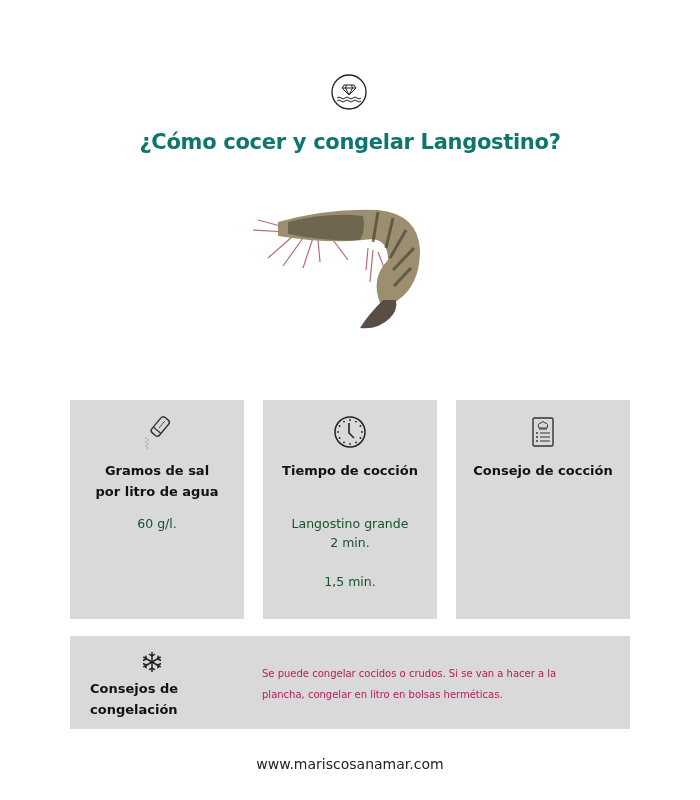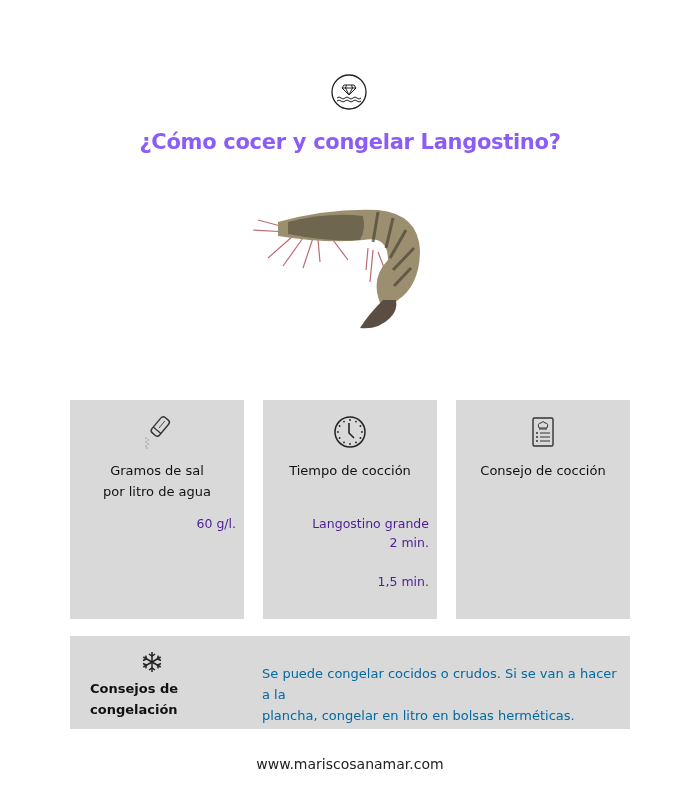--- a/index.html
+++ b/index.html
@@ -3,37 +3,37 @@
 <meta charset="utf-8">
 <style>
   html, body { margin:0; padding:0; }
   body {
     width:700px; height:800px; background:#ffffff; position:relative; overflow:hidden;
     font-family:"DejaVu Sans", sans-serif; color:#1a1a1a;
   }
   .logo { position:absolute; left:331px; top:74px; width:36px; height:36px; }
   .title {
     position:absolute; left:0; top:130px; width:700px; text-align:center;
-    font-size:21px; font-weight:bold; letter-spacing:-0.3px; color:#8b5cf6;
+    font-size:21px; font-weight:bold; letter-spacing:-0.3px; color:#0f766e;
   }
   .shrimp { position:absolute; left:248px; top:200px; width:180px; height:132px; }
   .card {
     position:absolute; top:400px; height:219px; width:174px; background:#d9d9d9;
     text-align:center; box-sizing:border-box;
   }
   .card .icon { position:absolute; left:0; right:0; top:14px; height:36px; display:flex; justify-content:center; }
-  .card .head { position:absolute; left:0; right:0; top:60px; font-size:13px; font-weight:normal; line-height:21px; color:#111; }
-  .card .body { position:absolute; left:8px; right:8px; font-size:12.5px; line-height:19px; color:#4c1d95;text-align:right; }
+  .card .head { position:absolute; left:0; right:0; top:60px; font-size:13px; font-weight:bold; line-height:21px; color:#111; }
+  .card .body { position:absolute; left:8px; right:8px; font-size:12.5px; line-height:19px; color:#14532d; }
   #c1 { left:70px; } #c2 { left:263px; } #c3 { left:456px; }
   .wide {
     position:absolute; left:70px; top:636px; width:560px; height:93px; background:#d9d9d9;
   }
   .wide .icon { position:absolute; left:70px; top:14px; width:24px; height:24px; }
   .wide .head { position:absolute; left:20px; width:125px; top:42px; text-align:left; font-size:13px; font-weight:bold; line-height:21px; color:#111; }
-  .wide .body { position:absolute; left:192px; width:360px; top:27px; font-size:13px; line-height:21px; color:#0369a1; }
+  .wide .body { position:absolute; left:192px; width:360px; top:27px; font-size:10px; line-height:21px; color:#be185d; }
   .footer { position:absolute; left:0; top:756px; width:700px; text-align:center; font-size:14px; color:#222; }
 </style>
 </head>
 <body>
 
 <svg class="logo" viewBox="0 0 36 36">
   <circle cx="18" cy="18" r="17" fill="none" stroke="#222" stroke-width="1.3"></circle>
   <path d="M13 11 L23 11 L25 14 L18 21 L11 14 Z M11 14 L25 14 M15.5 11 L14.5 14 L18 21 M20.5 11 L21.5 14 L18 21" fill="none" stroke="#222" stroke-width="1"></path>
   <path d="M6 24 q2 -2 4 0 t4 0 t4 0 t4 0 t4 0 t4 0" fill="none" stroke="#222" stroke-width="1"></path>
   <path d="M6 27 q2 -2 4 0 t4 0 t4 0 t4 0 t4 0 t4 0" fill="none" stroke="#222" stroke-width="1"></path>

